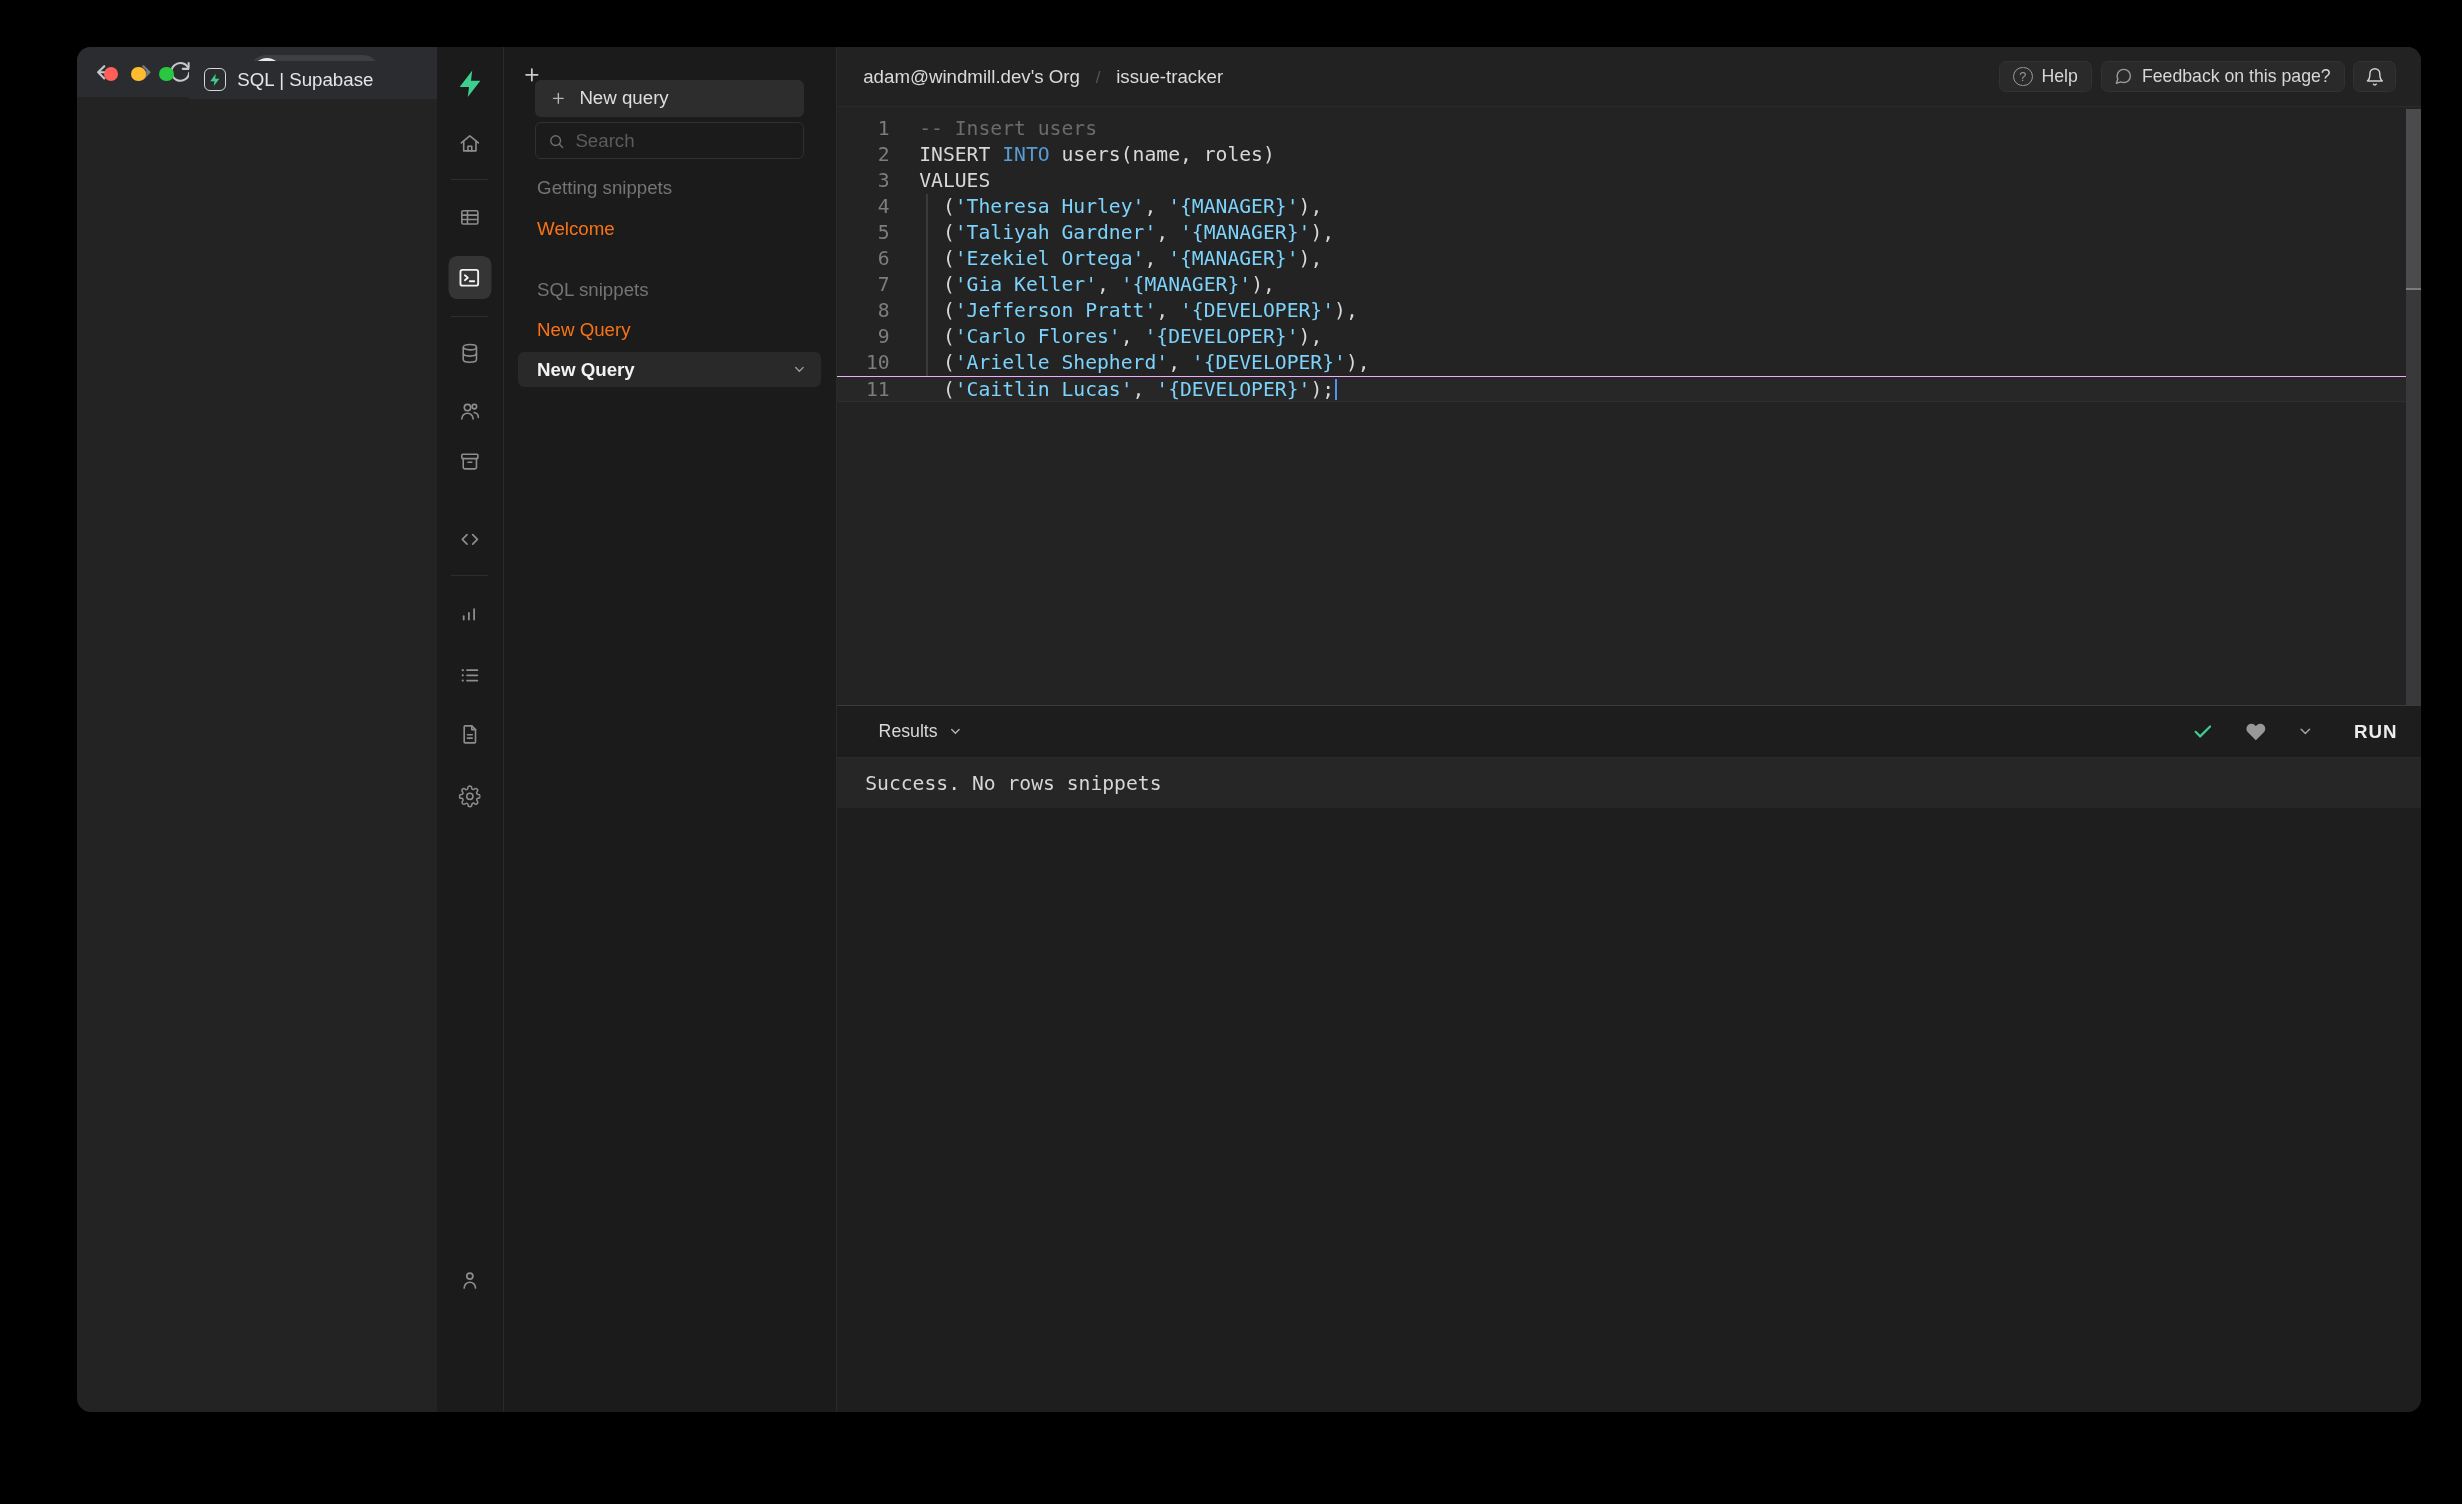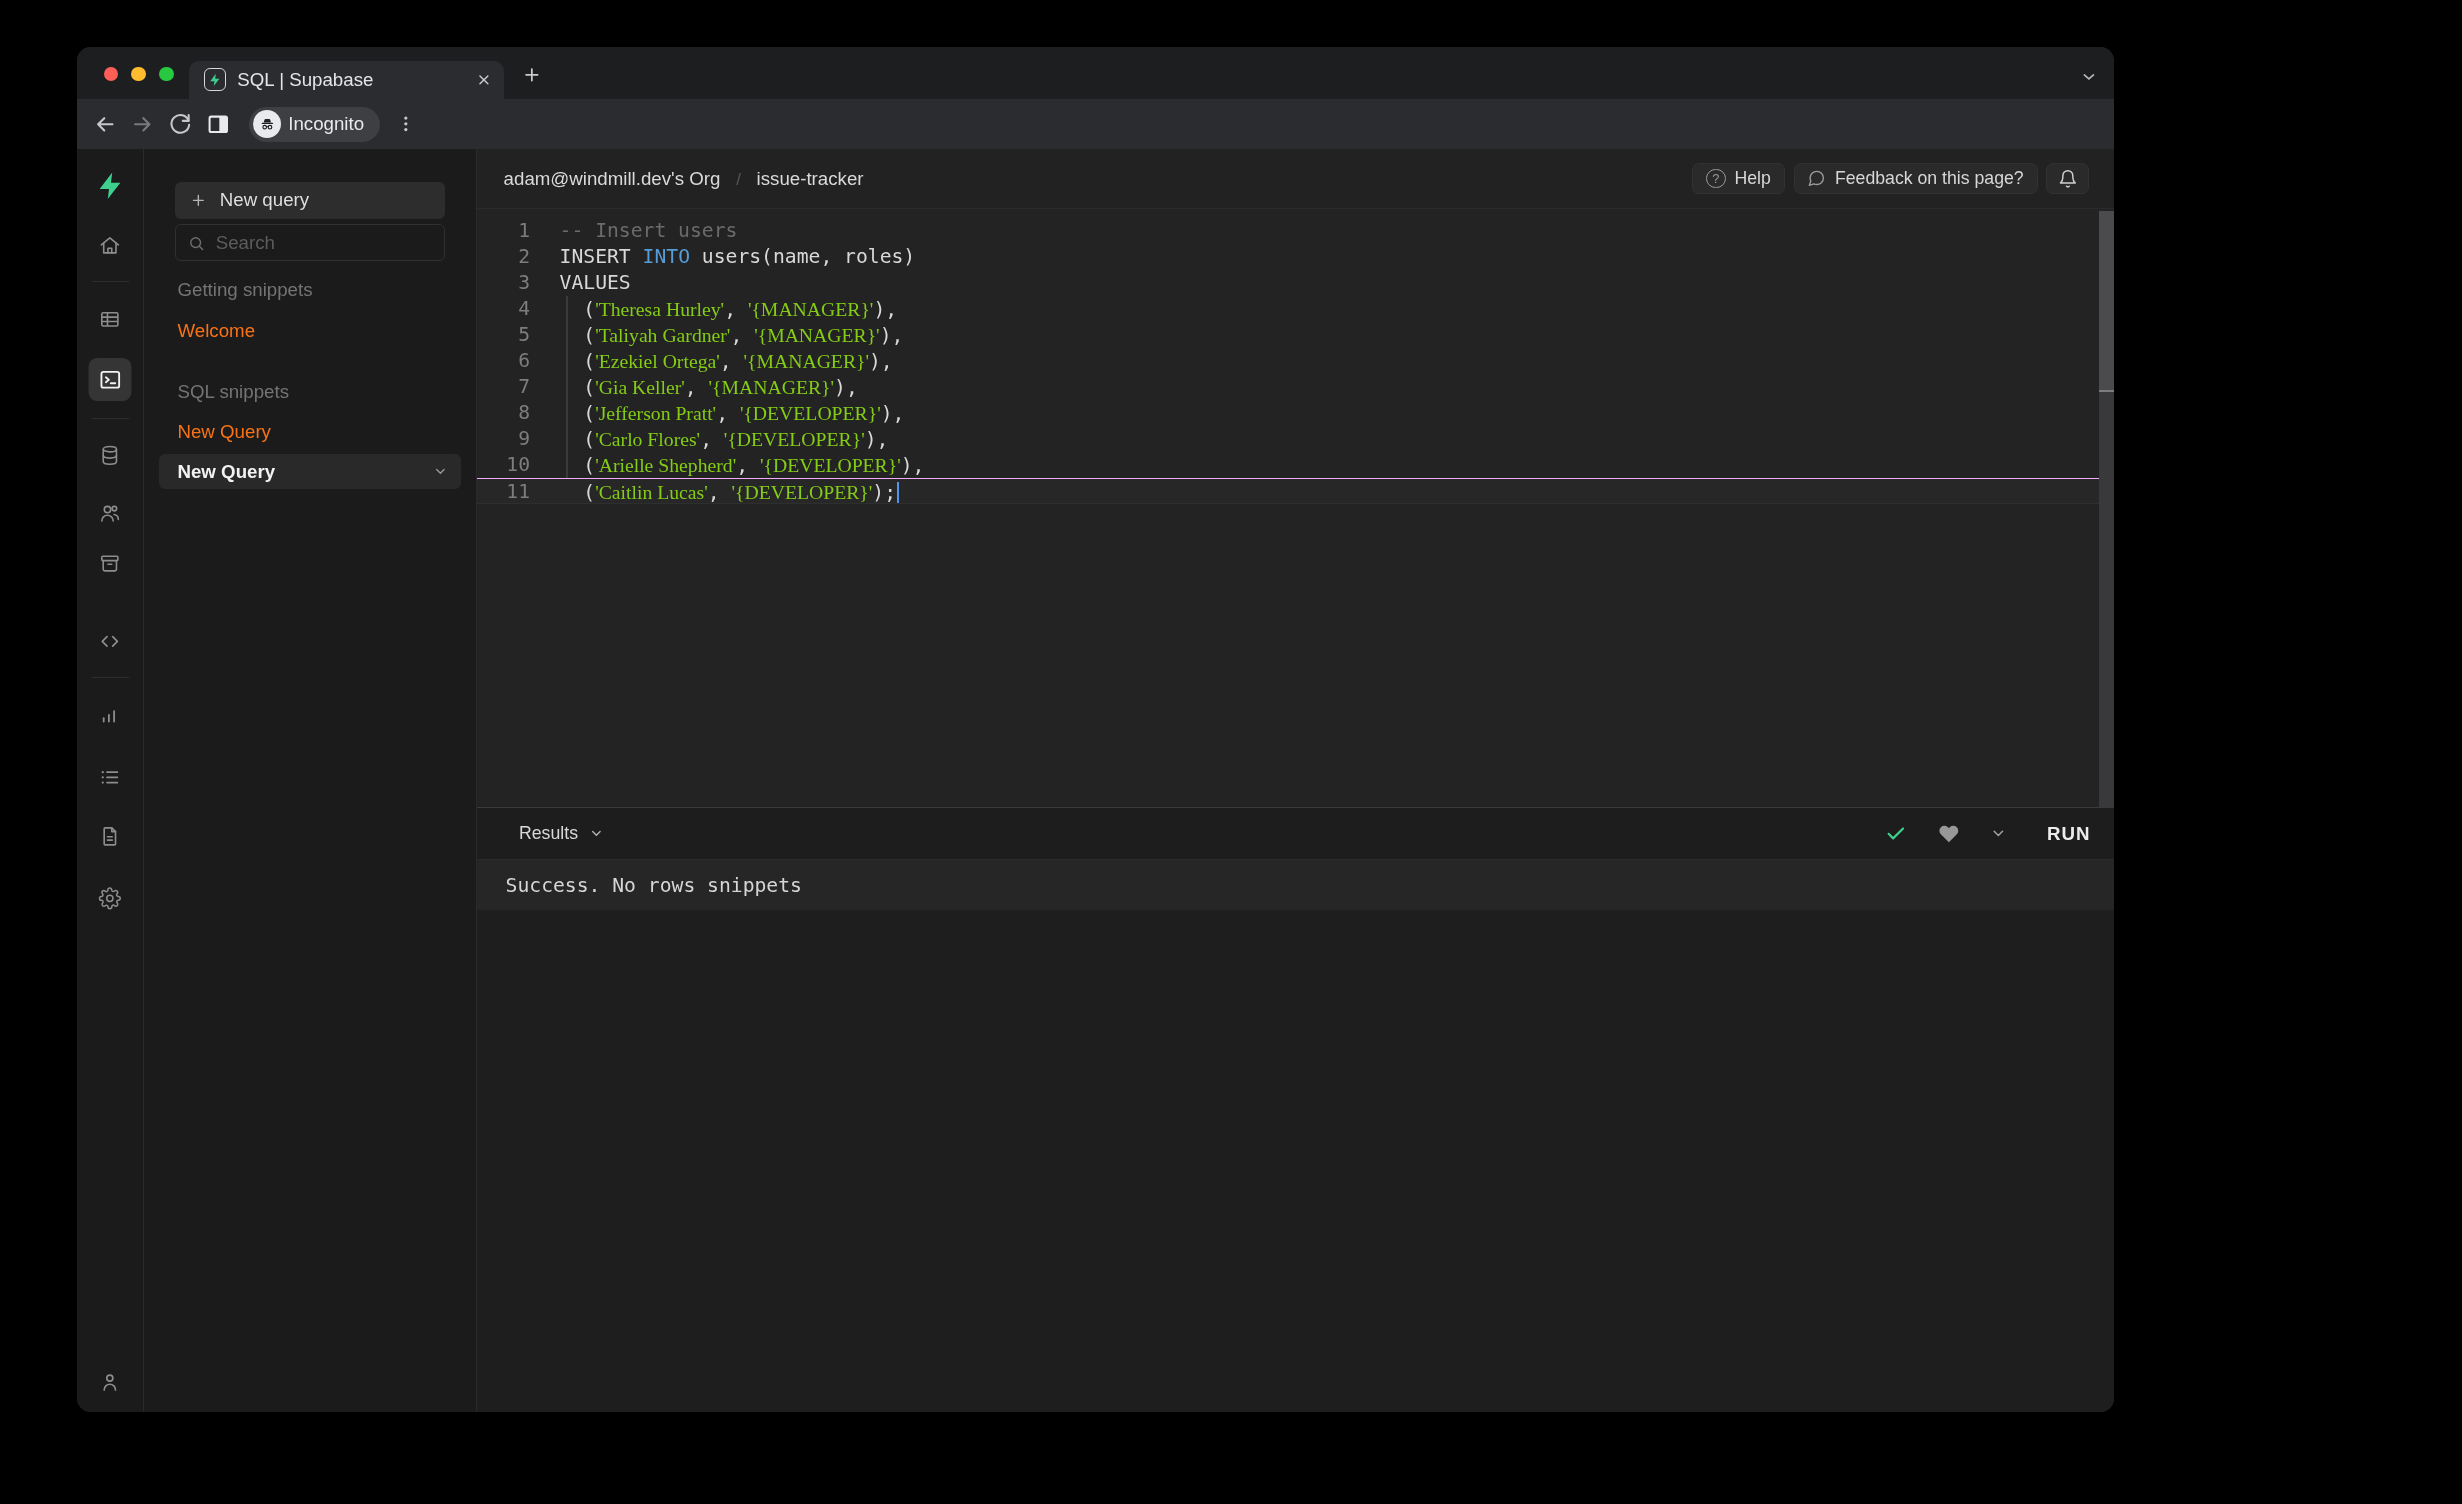--- a/index.html
+++ b/index.html
@@ -1,23 +1,23 @@
 <!DOCTYPE html>
 <html><head>
 <meta charset="utf-8">
 <style>
   * { margin:0; padding:0; box-sizing:border-box; }
   html,body { width:2463px; height:1504px; background:#000; overflow:hidden;
               font-family:"Liberation Sans", sans-serif; }
   svg { display:block; }
 
   
-  .window { position:absolute; left:77px; top:47px; width:2037px; height:1365px;
+  .window { position:absolute; left:77px; top:47px; width:2344px; height:1365px;
             border-radius:13.8px; overflow:hidden; background:#232323;
-            display:flex; flex-direction:column; box-shadow:0 17.7px 59px rgba(0,0,0,.7); }
+            display:flex; box-shadow:0 17.7px 59px rgba(0,0,0,.7); }
 
   
   .tabstrip { position:relative; height:52px; flex:none; background:#1d1e20; }
   .traffic { position:absolute; left:26.6px; top:19.7px; display:flex; gap:12.8px; }
   .dot { width:14.8px; height:14.8px; border-radius:50%; }
   .dot.r{background:#ff5f57}.dot.y{background:#febc2e}.dot.g{background:#28c840}
   .tab { position:absolute; left:112px; top:13.8px; width:315px; height:38px;
          background:#2a2c2f; border-radius:9.9px 9.9px 0 0; display:flex;
          align-items:center; gap:10.8px; padding:0 11.8px 0 14.8px; }
   .favicon { width:22.7px; height:22.7px; border:1.5px solid #d8d8d8; border-radius:5.9px;
@@ -107,21 +107,21 @@
 
   
   .editor { height:598px; flex:none; position:relative; background:#232323;
             padding-top:8.9px; overflow:hidden;
             font-family:"DejaVu Sans Mono", monospace; font-size:19.7px; }
   .line { display:flex; height:26px; line-height:26px; white-space:pre; }
   .ln { width:53px; flex:none; text-align:right; color:#7d7d7d; margin-right:29.6px; }
   .line.current { background:rgba(255,255,255,.02);
                   border-top:1px solid #f0abfc; border-bottom:1px solid #2d2e2e; }
   .tok-c { color:#6b6b6b; } .tok-p { color:#d8d8d8; }
-  .tok-k { color:#569cd6; } .tok-s { color:#84cc16;font-family:Liberation Serif, serif; }
+  .tok-k { color:#569cd6; } .tok-s { color:#7dd3fc; }
   .cursor { display:inline-block; width:2px; height:20.7px; background:#5393ef;
             vertical-align:-3.9px; margin-left:1px; }
   .indent-guide { position:absolute; left:89px; top:87px; width:2px; height:182px;
                   background:#3a3a3a; }
   .ed-scrollbar { position:absolute; right:0; top:2px; bottom:0; width:14.8px;
                   background:#39393b; }
   .ed-thumb { width:100%; height:181px; background:#4b4b4e;
               border-bottom:2px solid #7c7c7e; }
 
   

